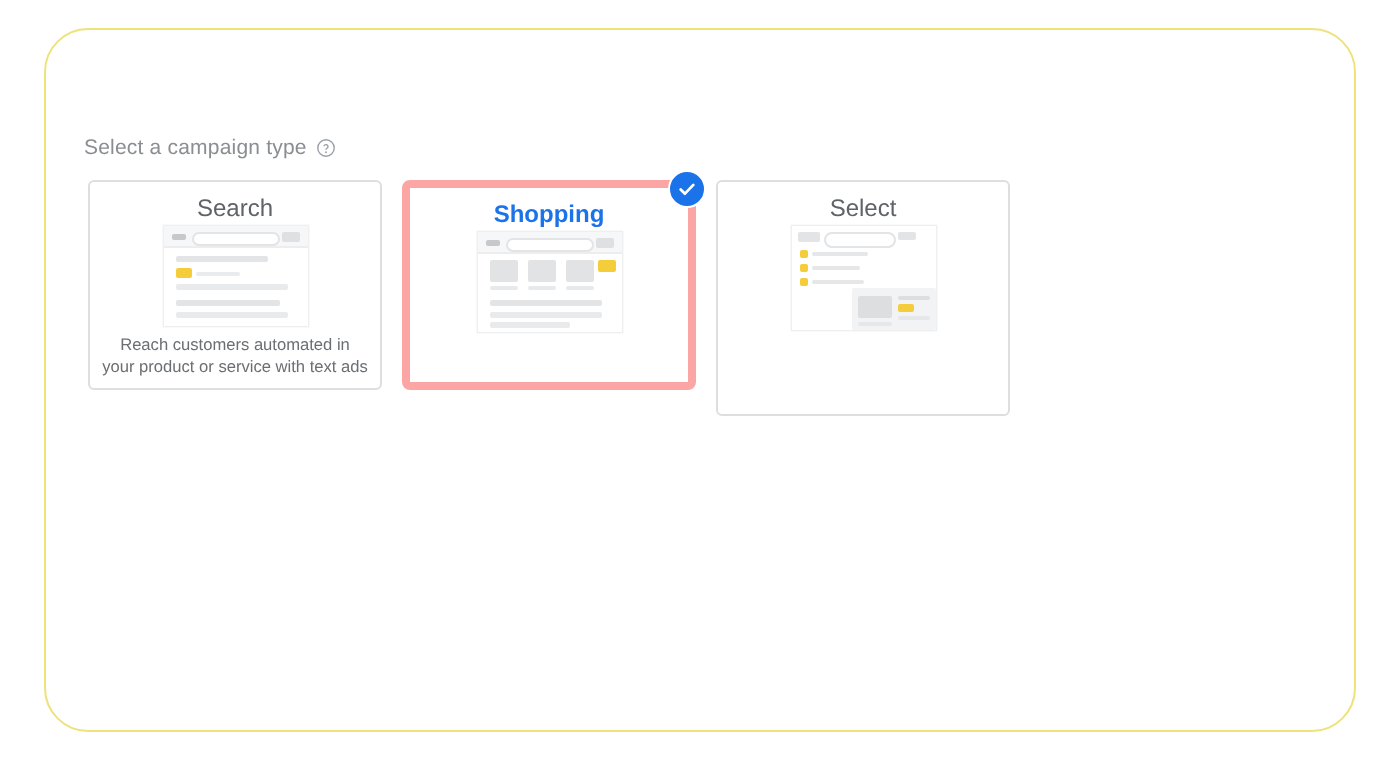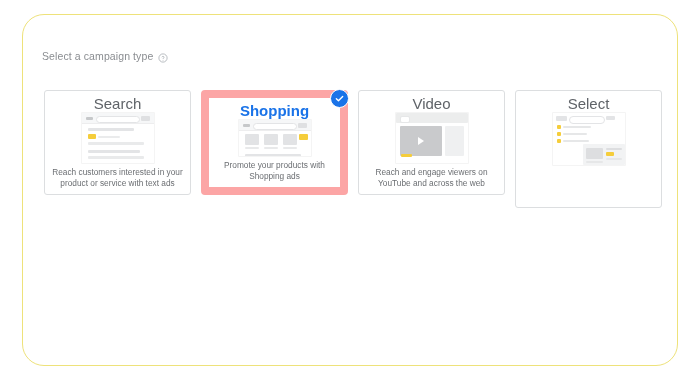--- a/index.html
+++ b/index.html
@@ -25,23 +25,23 @@
     box-sizing: border-box;
     border: 1.6px solid #eee27a;
     border-radius: 22px;
     background: #ffffff;
   }
 
   
   .section-label {
     position: absolute;
     left: 42px;
-    top: 50px;
-    display: flex;
-    align-items: flex-end;
+    top: 68px;
+    display: flex;
+    align-items: flex-start;
     gap: 5px;
     font-size: 10.5px;
     color: #8a8d91;
     letter-spacing: .1px;
     white-space: nowrap;
   }
   .help-icon {
     display: inline-block;
     width: 10px;
     height: 10px;
@@ -67,27 +67,27 @@
     border: 1px solid #dcdee0;
     border-radius: 3px;
     background: #ffffff;
     position: relative;
     display: flex;
     flex-direction: column;
     align-items: center;
     padding-top: 7px;
   }
   .card.selected {
-    border: 8px solid #fca5a5;
+    border: 4px solid #fca5a5;
     border-radius: 4px;
   }
   .card.tall { height: 118px; }
 
   .card-title {
-    font-size: 15px;
+    font-size: 12px;
     color: #5f6368;
     line-height: 12px;
     margin-bottom: 3px;
     text-align: center;
   }
   .card.selected .card-title {
     color: #1a73e8;
     font-weight: bold;
   }
 
@@ -177,21 +177,21 @@
       <div class="bar" style="left:4px;top:3.5px;width:7px;height:3.5px;background:#c6c8ca;"></div>
       <div class="pill" style="left:14px;top:2.5px;width:42px;height:5.5px;"></div>
       <div class="ybadge" style="left:59px;top:3px;width:9px;height:4.5px;background:#dfe0e2;"></div>
       <div class="bar" style="left:6px;top:15px;width:46px;height:3px;"></div>
       <div class="ybadge" style="left:6px;top:21px;width:8px;height:5px;"></div>
       <div class="bar" style="left:16px;top:22.5px;width:22px;height:2px;background:#eaebec;"></div>
       <div class="bar" style="left:6px;top:29px;width:56px;height:2.5px;background:#e9eaeb;"></div>
       <div class="bar" style="left:6px;top:37px;width:52px;height:3px;"></div>
       <div class="bar" style="left:6px;top:43px;width:56px;height:2.5px;background:#e9eaeb;"></div>
     </div>
-    <div class="card-desc">Reach customers interested in your product or service with text ads</div>
+    <div class="card-desc">Reach customers automated in your product or service with text ads</div>
   </div>
 
 
   <div class="card selected">
     <div class="check-badge">
       <svg width="11" height="11" viewBox="0 0 16 16">
         <path d="M3.4 8.3l3.1 3.1 6.1-6.4" fill="none" stroke="#ffffff" stroke-width="2" stroke-linecap="round" stroke-linejoin="round"></path>
       </svg>
     </div>
     <div class="card-title">Shopping</div>
@@ -204,35 +204,22 @@
       <div class="block" style="left:25px;top:14px;width:14px;height:11px;background:#e2e3e5;"></div>
       <div class="block" style="left:44px;top:14px;width:14px;height:11px;background:#e2e3e5;"></div>
       <div class="ybadge" style="left:60px;top:14px;width:9px;height:6px;"></div>
       <div class="bar" style="left:6px;top:27px;width:14px;height:2px;background:#e8e9ea;"></div>
       <div class="bar" style="left:25px;top:27px;width:14px;height:2px;background:#e8e9ea;"></div>
       <div class="bar" style="left:44px;top:27px;width:14px;height:2px;background:#e8e9ea;"></div>
       <div class="bar" style="left:6px;top:34px;width:56px;height:2.5px;"></div>
       <div class="bar" style="left:6px;top:40px;width:56px;height:2.5px;background:#e9eaeb;"></div>
       <div class="bar" style="left:6px;top:45px;width:40px;height:2.5px;background:#e9eaeb;"></div>
     </div>
-    <div class="card-desc">Promote your products with Shopping ads</div>
   </div>
 
-  <div class="card">
-    <div class="card-title">Video</div>
-    <div class="thumb sh">
-      <div class="graybox" style="left:0;top:0;width:72px;height:10px;background:#eceded;"></div>
-      <div class="whitebox" style="left:4px;top:2.5px;width:8px;height:5.5px;border-radius:2px;"></div>
-      <div class="block" style="left:4px;top:13px;width:42px;height:30px;background:#c9cacc;"></div>
-      <div class="graybox" style="left:49px;top:13px;width:19px;height:30px;background:#eff0f1;"></div>
-      <div class="play-tri" style="left:22px;top:24px;"></div>
-      <div class="ybadge" style="left:5px;top:41px;width:11px;height:2.5px;"></div>
-    </div>
-    <div class="card-desc">Reach and engage viewers on YouTube and across the web</div>
-  </div>
 
   <div class="card tall">
     <div class="card-title">Select</div>
     <div class="thumb sh" style="height:52px;">
       <div class="bar" style="left:3px;top:3px;width:11px;height:5px;background:#e3e4e6;"></div>
       <div class="pill" style="left:16px;top:2.5px;width:34px;height:6px;"></div>
       <div class="bar" style="left:53px;top:3px;width:9px;height:4px;background:#e3e4e6;"></div>
       <div class="ybadge" style="left:4px;top:12px;width:4px;height:3.5px;"></div>
       <div class="bar" style="left:10px;top:12.5px;width:28px;height:2px;background:#e6e7e8;"></div>
       <div class="ybadge" style="left:4px;top:19px;width:4px;height:3.5px;"></div>

